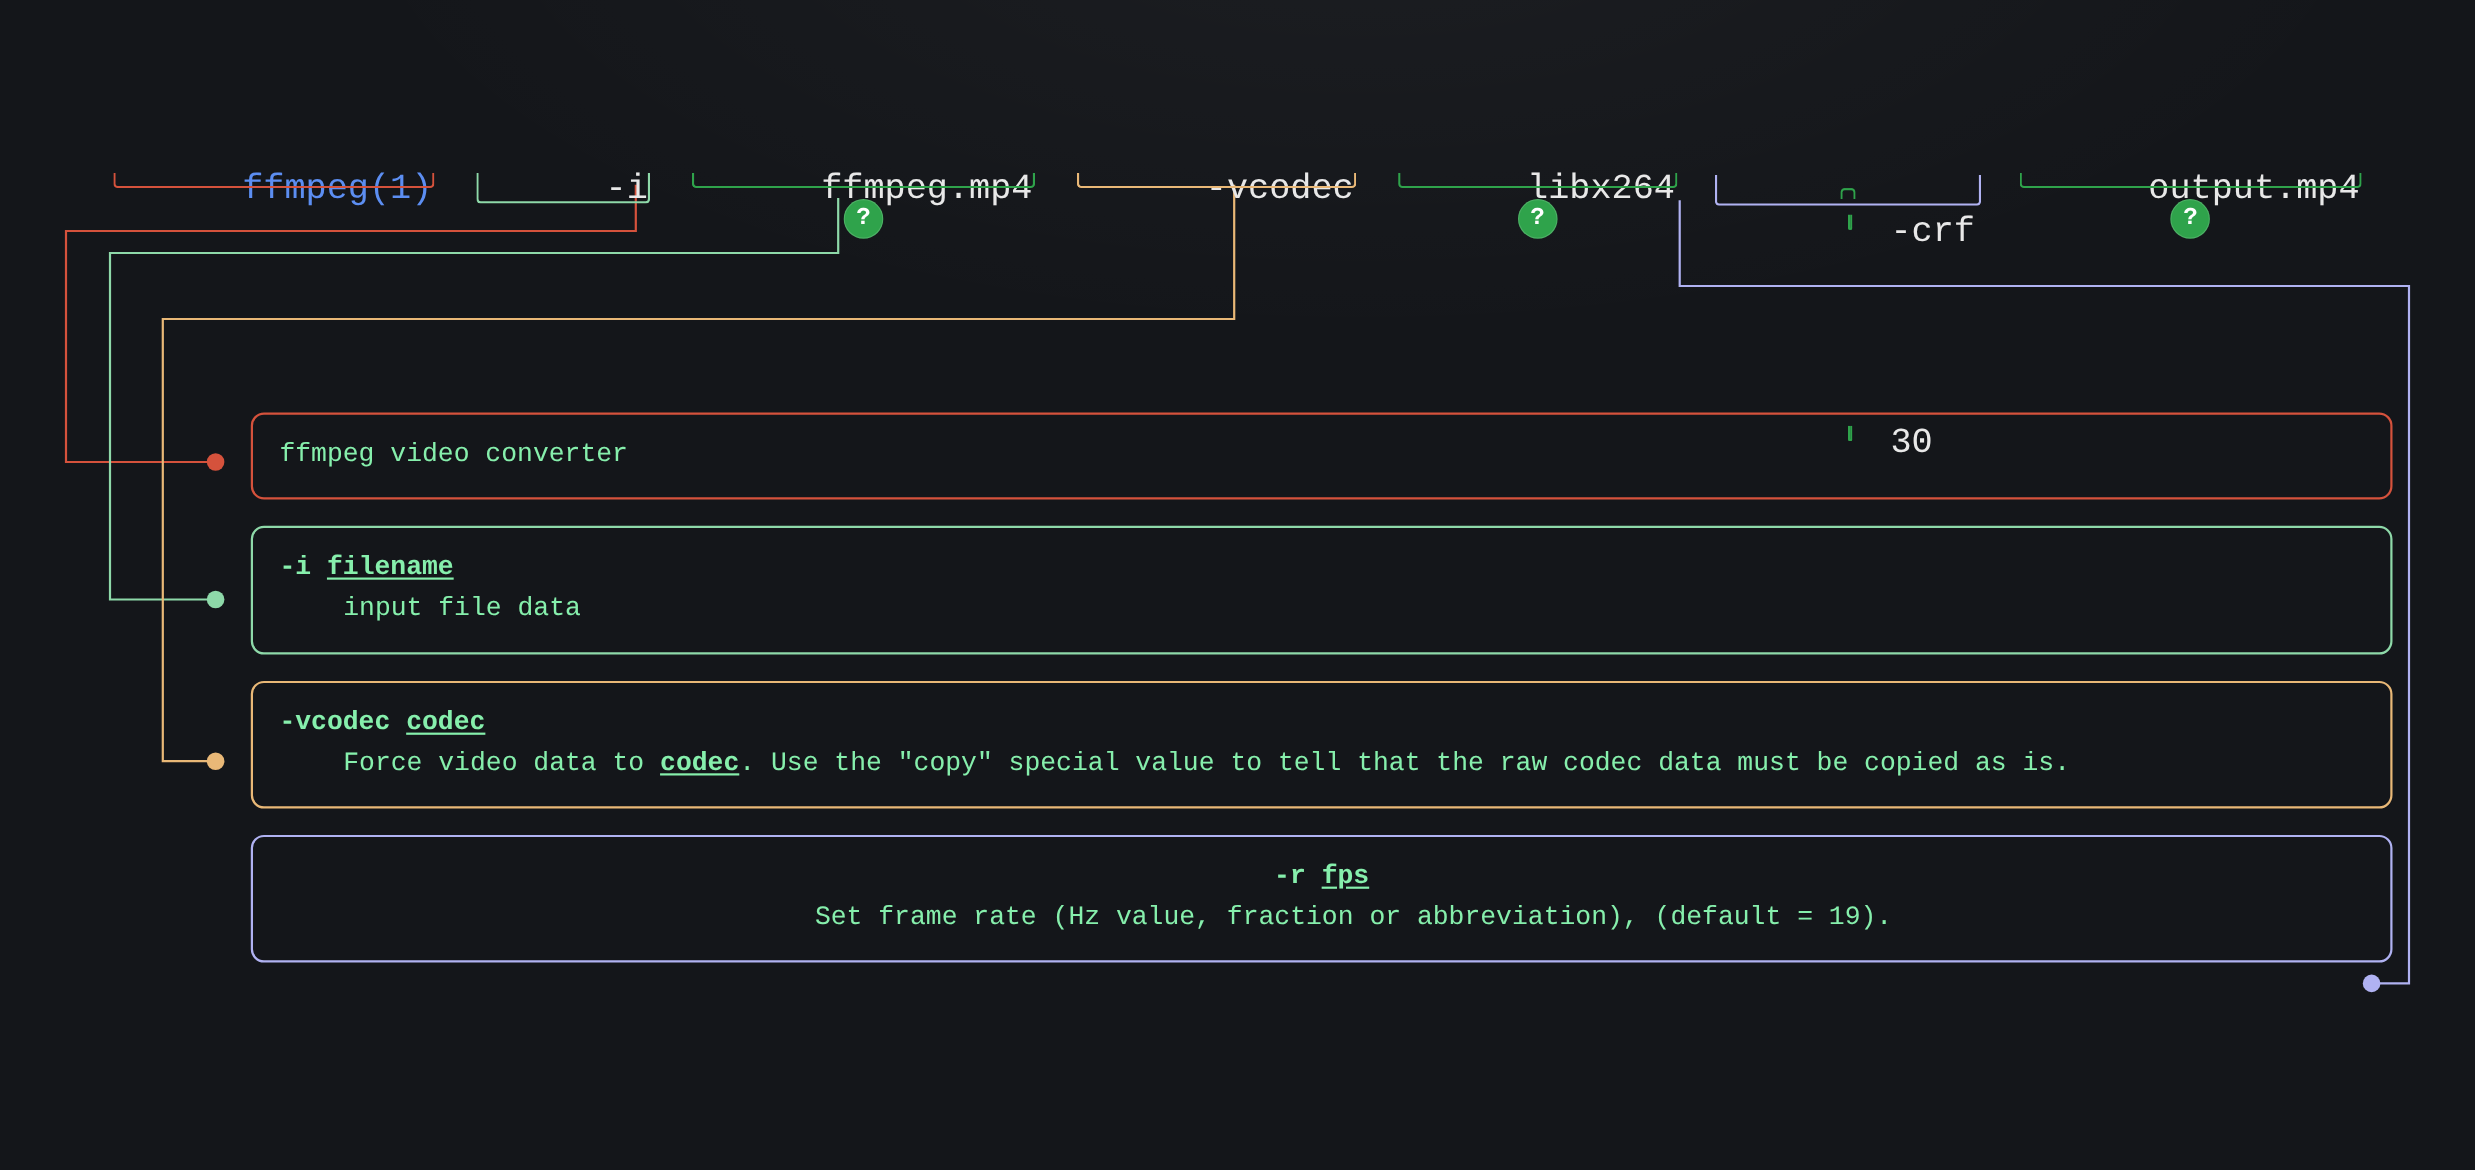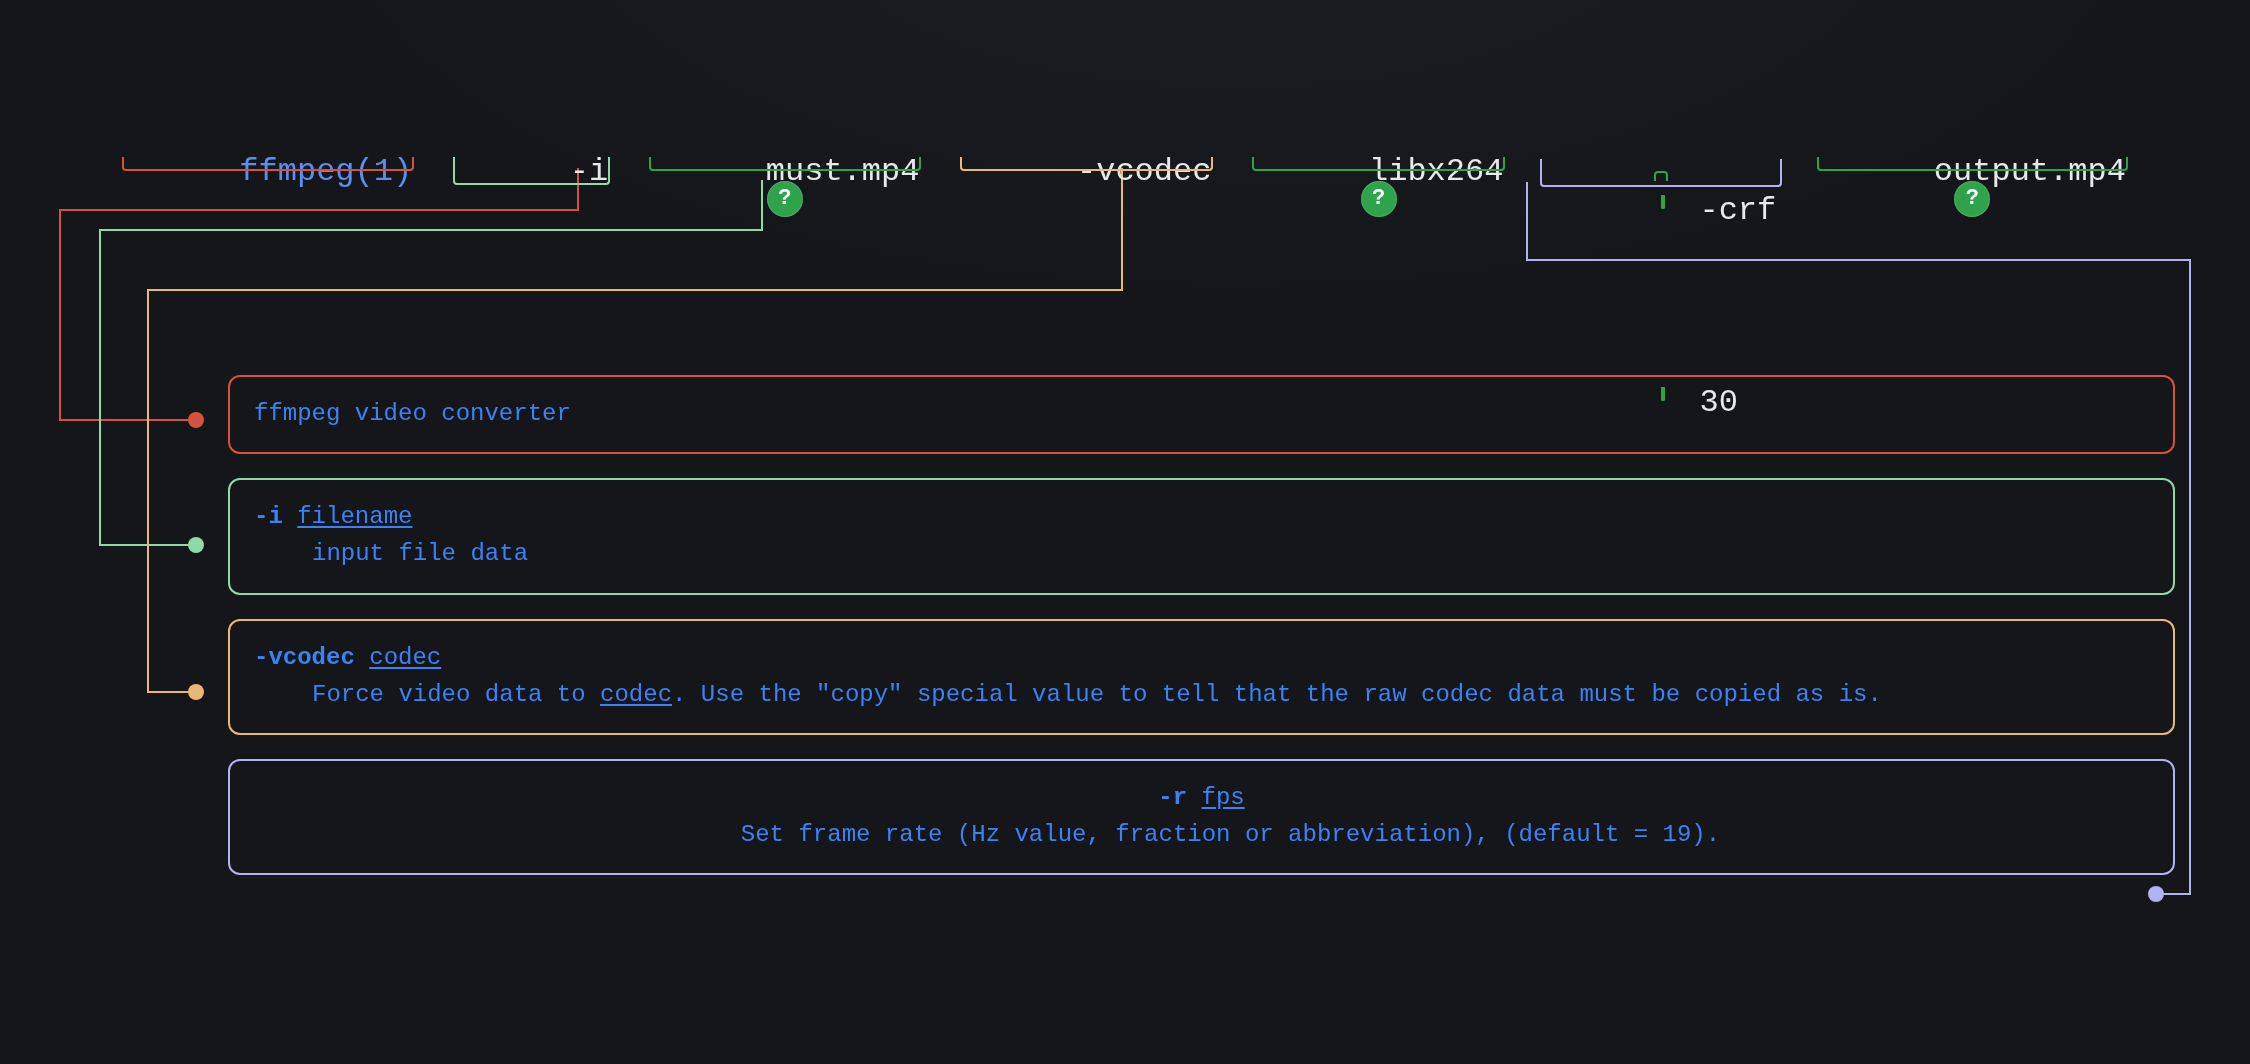--- a/index.html
+++ b/index.html
@@ -78,25 +78,25 @@
     flex-direction: column;
     gap: 24px;
   }
   .card {
     position: relative;
     border: 2px solid;
     border-radius: 12px;
     padding: 18px 24px 20px 24px;
     font-size: 24px;
     line-height: 1.55;
-    color: #3b82f6;
+    color: #86efac;
     background: transparent;
   }
   .card .flag { font-weight: 700; }
-  .card .arg  { text-decoration: underline; text-underline-offset: 3px; }
+  .card .arg  { text-decoration: underline; text-underline-offset: 3px; font-weight: bold; }
   .card .desc { padding-left: 58px; display:block; }
 
   
   .c-orange { border-color: #d5523c; }
   .c-mint   { border-color: #8ed9a9; }
   .c-sand   { border-color: #e9b877; }
   .c-lilac  { border-color: #b0b2f2; text-align: center; }
 
   .dot {
     position: absolute;
@@ -155,21 +155,21 @@
       <span>ffmpeg</span><span class="prog-paren">(1)</span>
       <span class="ub" style="top:42px;color:#d5523c"></span>
     </span>
     <span class="sp"></span><span class="sp"></span>
     <span class="tok plain">
       <span>-i</span>
       <span class="ub h28" style="top:42px;color:#8ed9a9"></span>
     </span>
     <span class="sp"></span><span class="sp"></span>
     <span class="tok plain">
-      <span>must.mp4</span>
+      <span>ffmpeg.mp4</span>
       <span class="ub" style="top:42px;color:#2fa34b"></span>
       <span class="q" style="top:66px">?</span>
     </span>
     <span class="sp"></span><span class="sp"></span>
     <span class="tok plain">
       <span>-vcodec</span>
       <span class="ub" style="top:42px;color:#e9b877"></span>
     </span>
     <span class="sp"></span><span class="sp"></span>
     <span class="tok plain">

